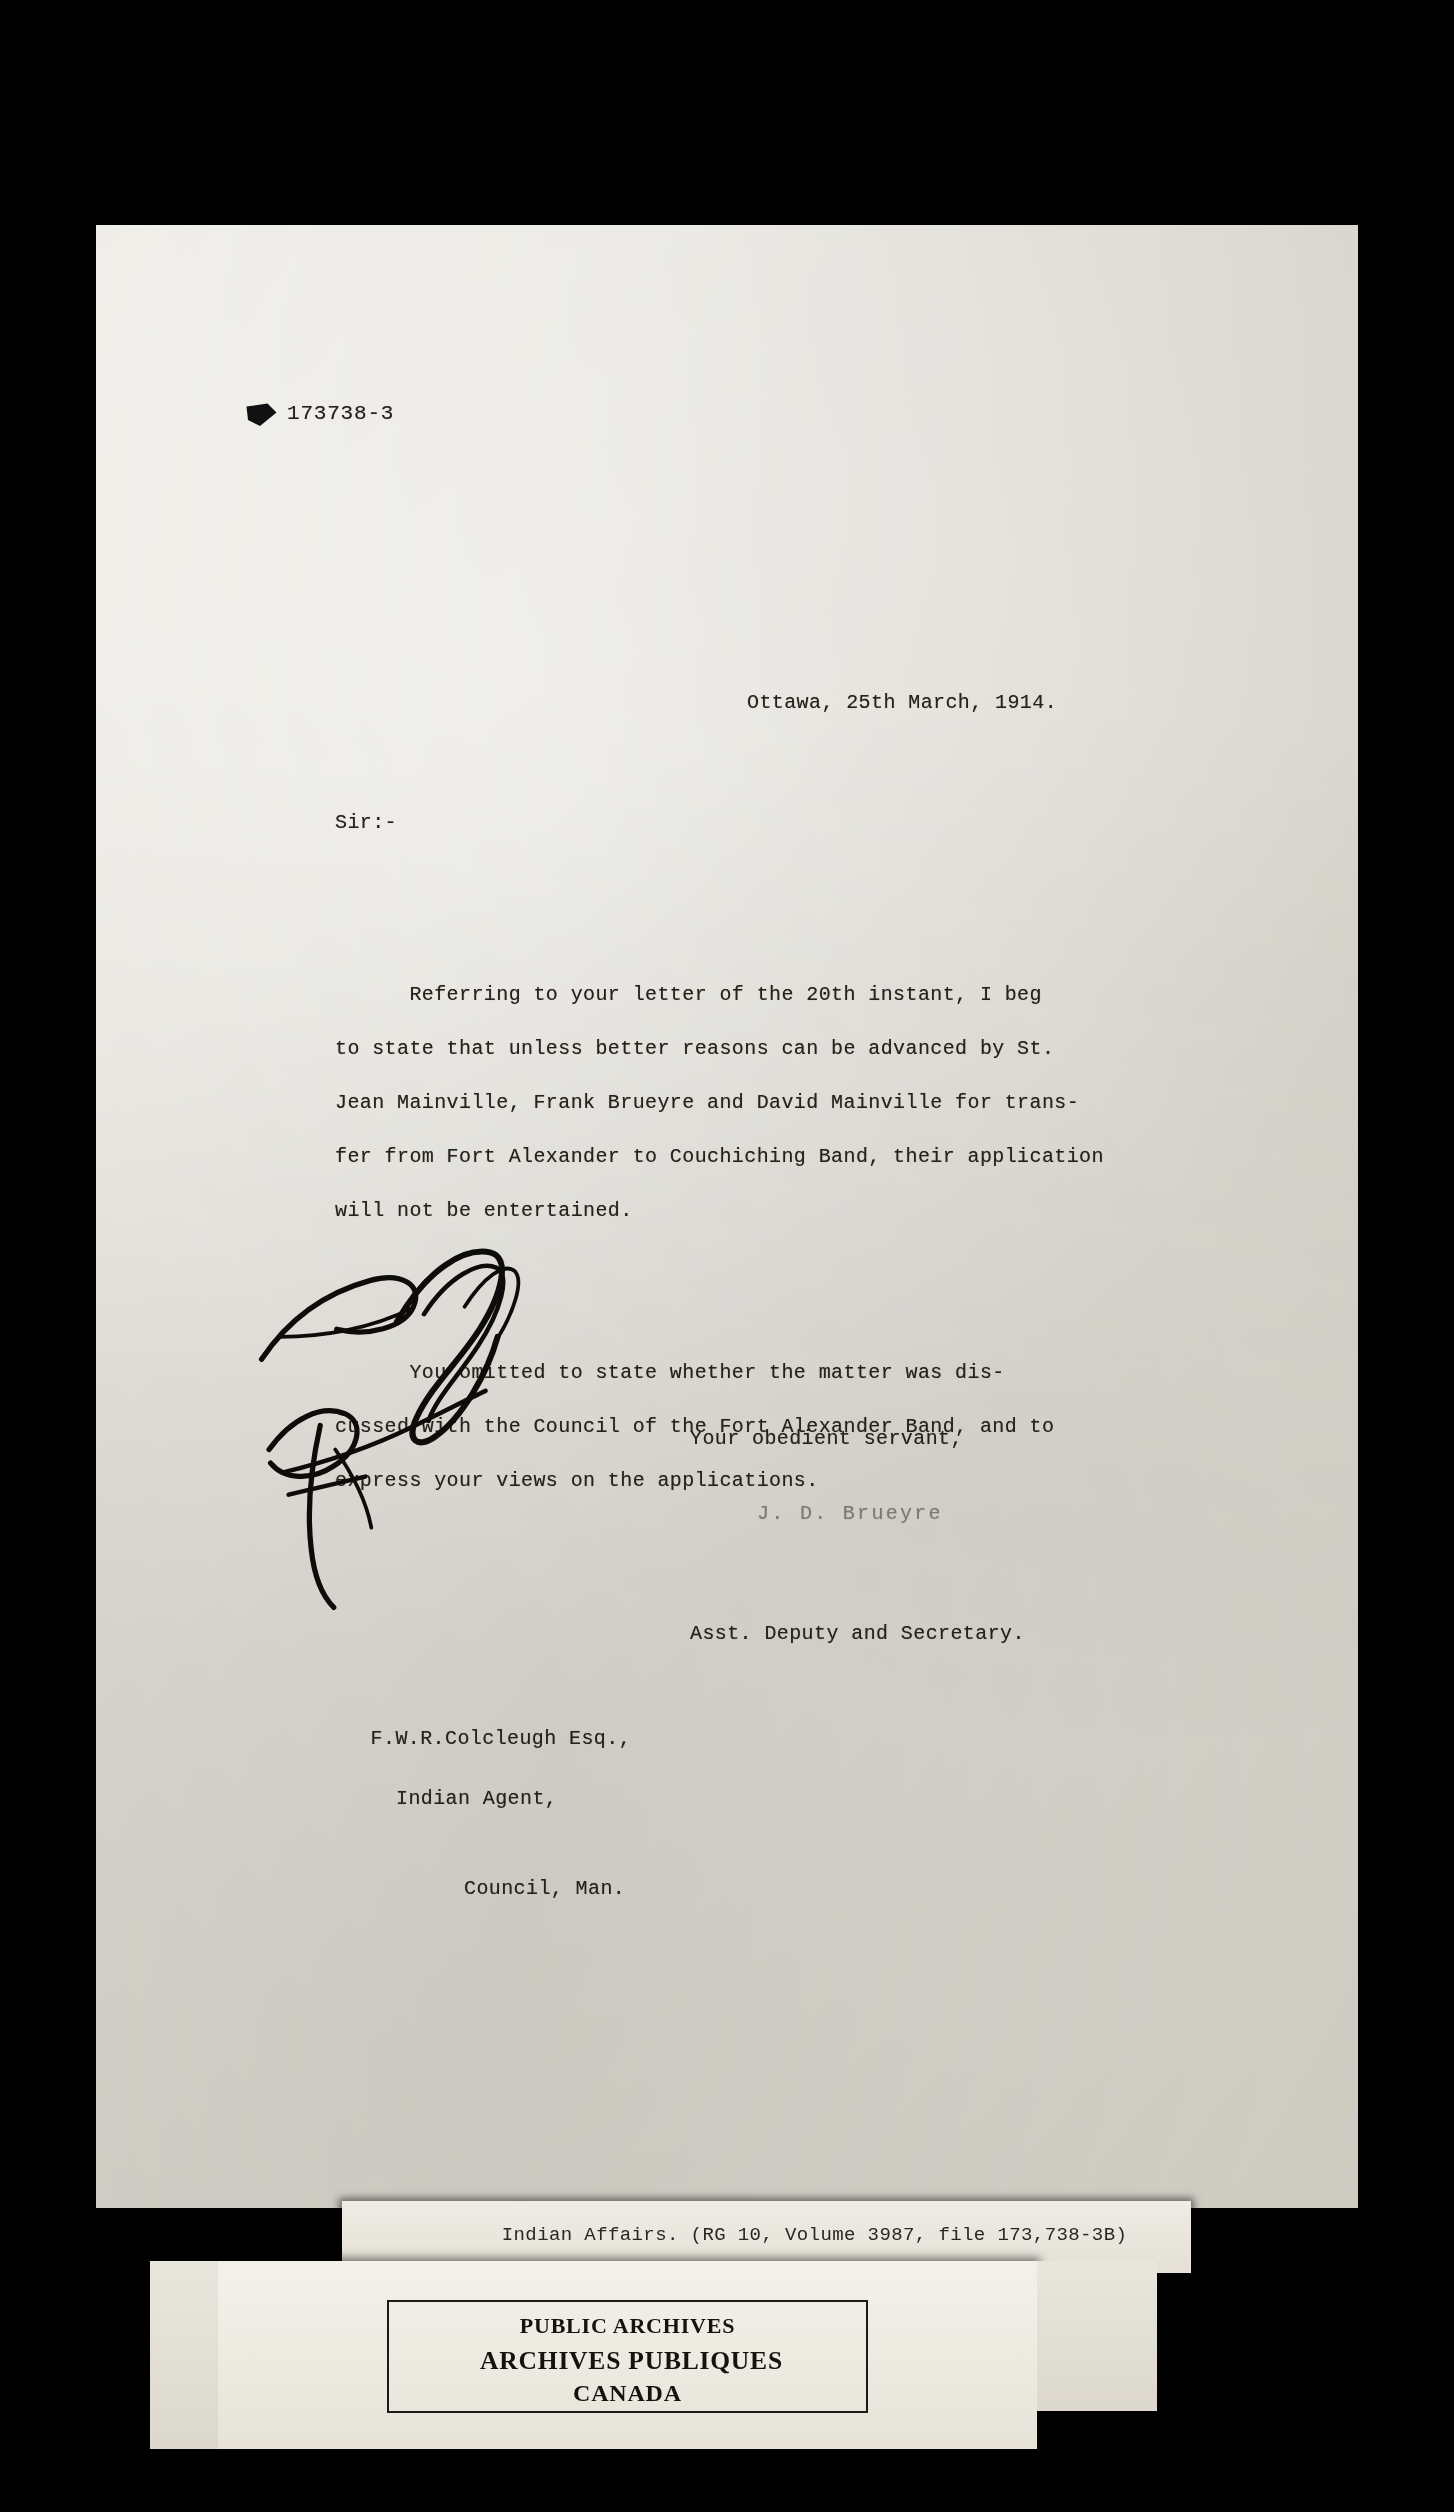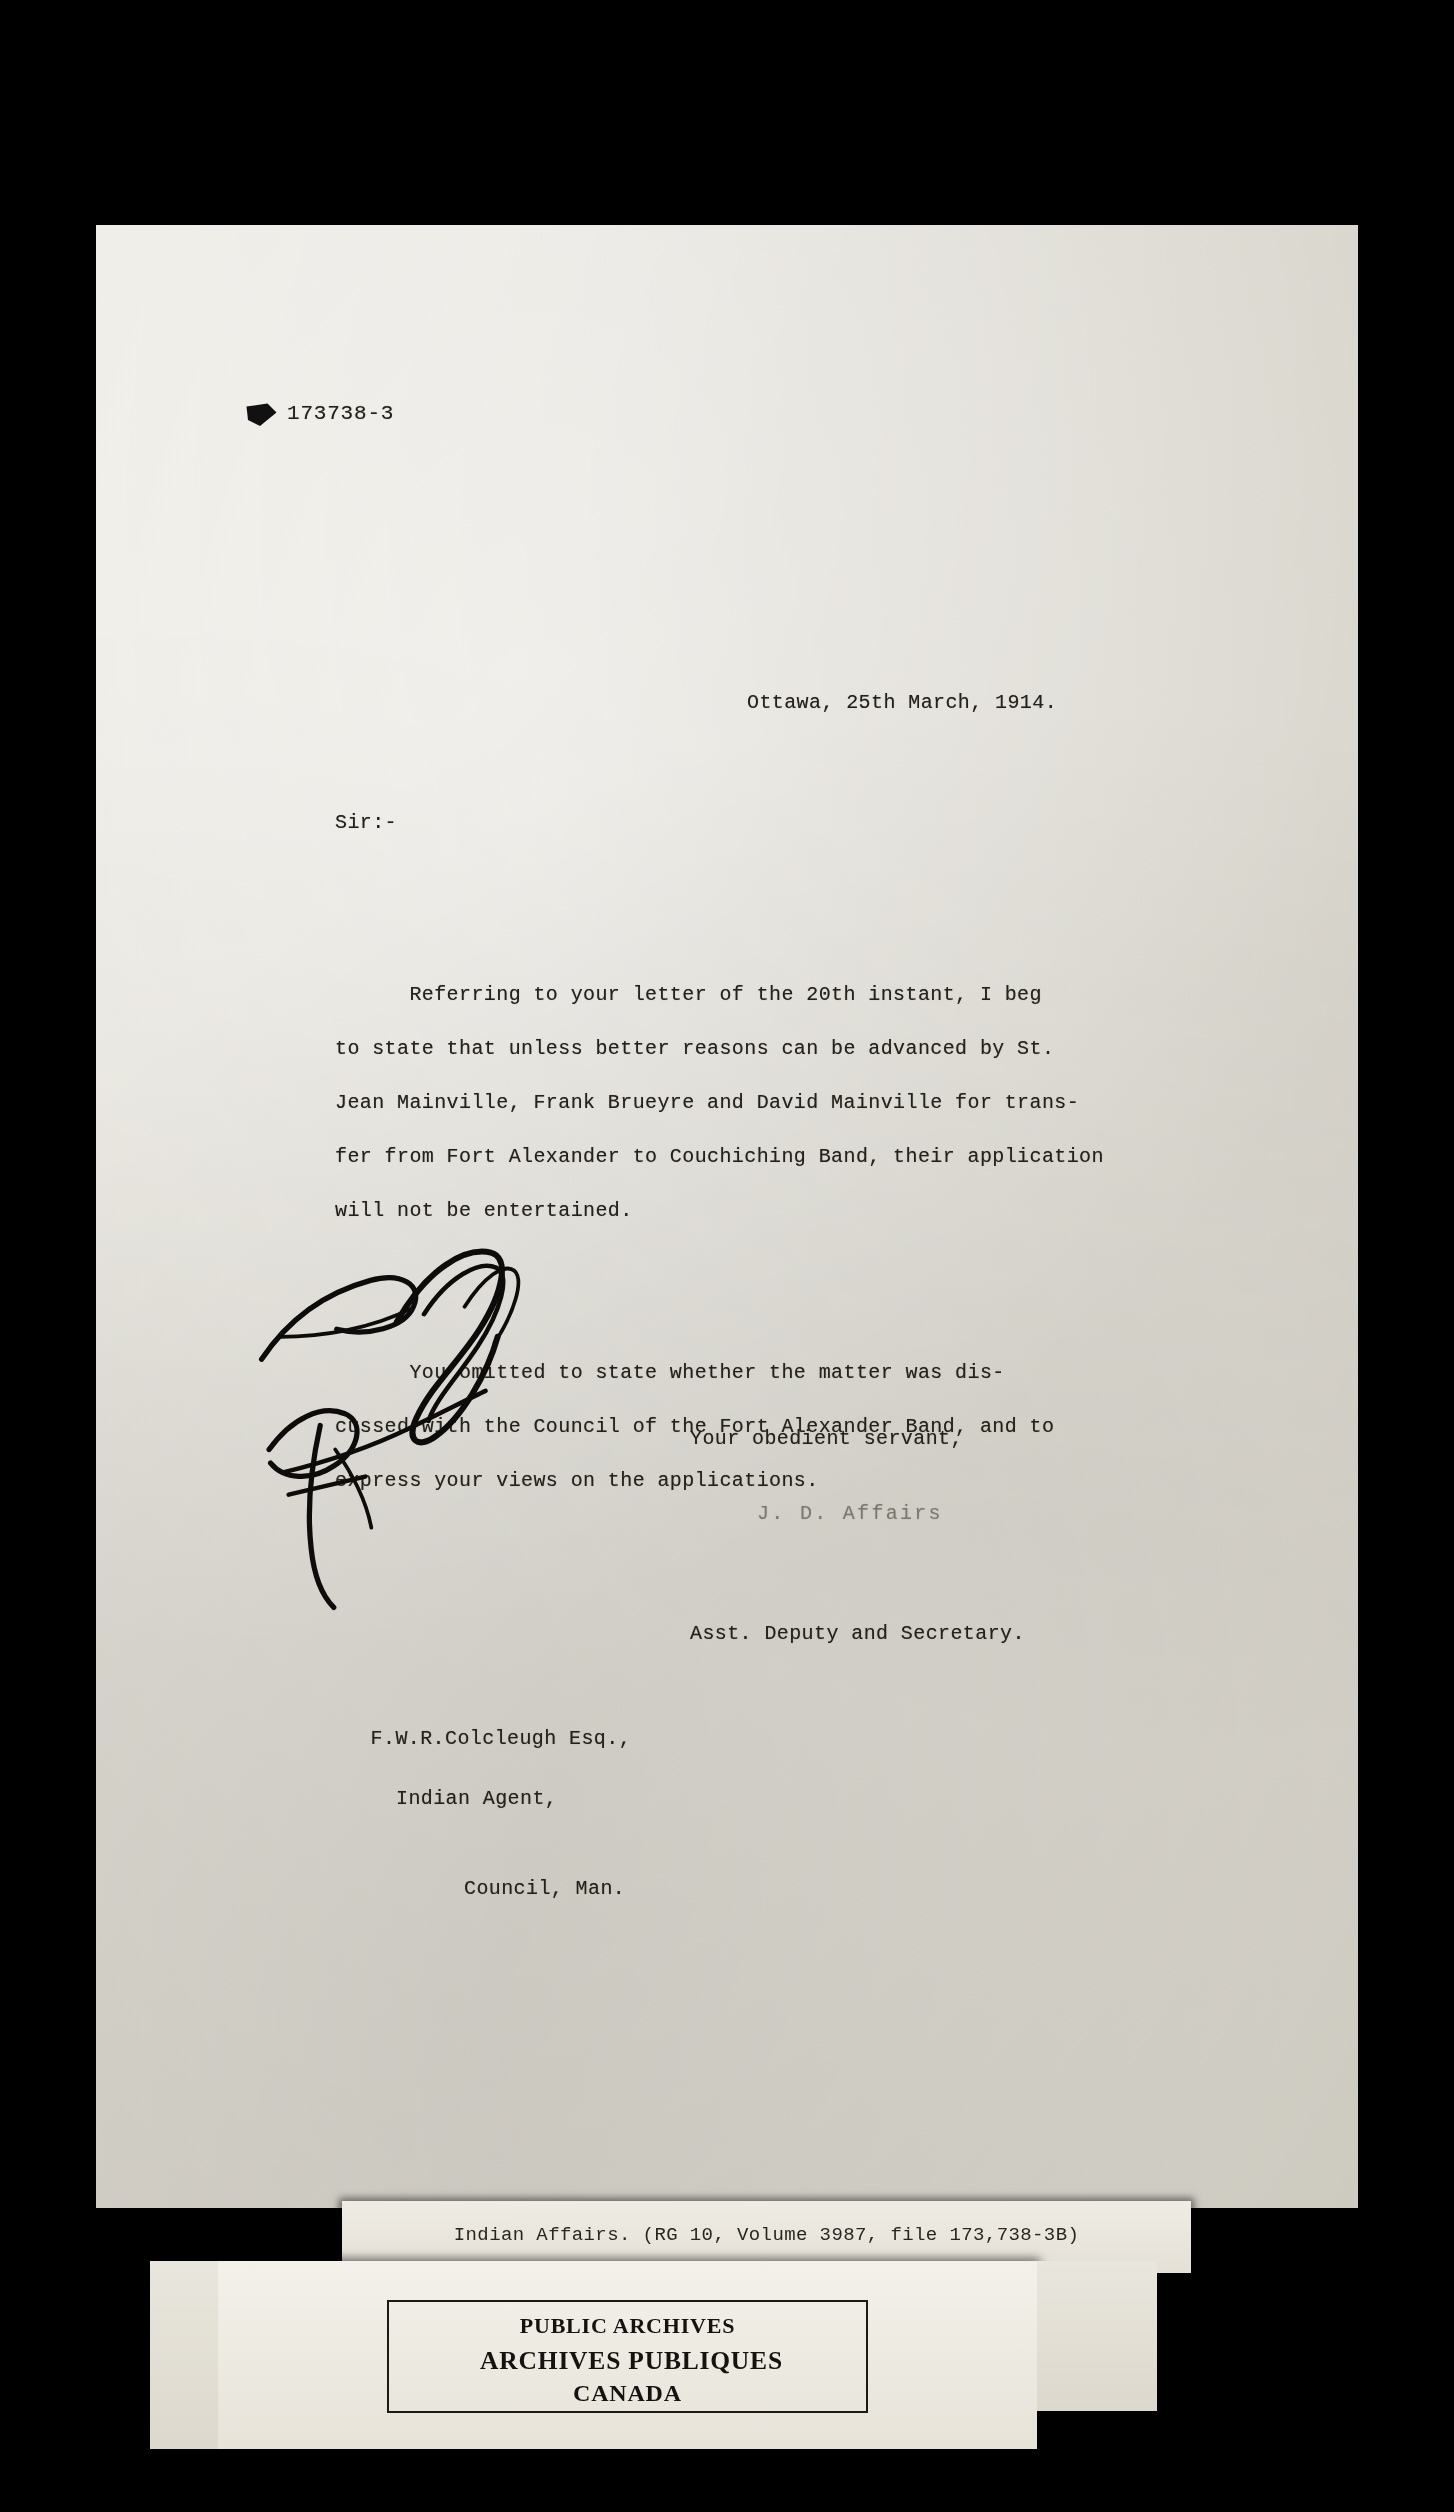--- a/index.html
+++ b/index.html
@@ -136,20 +136,21 @@
   }
   #caption-text {
     position: absolute;
     left: 0; top: 22.5px;
     width: 100%;
     text-align: center;
     font-size: 19px;
     color: #2a2721;
     font-family: "Liberation Mono", monospace;
     letter-spacing: 0.4px;
+    padding-left: 48px;
   }
 
   #stamp-card {
     position: absolute;
     left: 218px;
     top: 2261px;
     width: 819px;
     height: 188px;
     background: linear-gradient(#f3f1ea, #e7e3d9);
     box-shadow: 0 0 9px 3px rgba(0,0,0,0.5);
@@ -215,21 +216,21 @@
              C222 288, 238 300, 262 282 C296 258, 330 200, 344 150" stroke-width="8"></path>
     <path d="M246 120 C278 70, 320 48, 342 58 C362 68, 348 116, 318 162 C292 202, 262 232, 252 262" stroke-width="6"></path>
     <path d="M300 110 C326 70, 352 52, 366 62 C380 74, 366 118, 340 158" stroke-width="5"></path>
     <path d="M40 300 C70 258, 110 240, 140 252 C168 264, 160 300, 126 322 C96 342, 60 340, 42 318" stroke-width="7"></path>
     <path d="M60 330 C110 318, 168 300, 226 272 C272 250, 306 232, 328 222" stroke-width="6"></path>
     <path d="M108 268 C96 322, 90 380, 96 432 C100 470, 112 496, 126 510" stroke-width="7"></path>
     <path d="M66 360 L168 336" stroke-width="6"></path>
     <path d="M128 300 C152 334, 170 372, 176 404" stroke-width="5"></path>
   </svg>
 
-  <div class="typed" id="sig-name">J. D. Affairs</div>
+  <div class="typed" id="sig-name">J. D. Brueyre</div>
 
   <div class="typed" id="closing">Your obedient servant,</div>
 
   <div class="typed" id="sig-title">Asst. Deputy and Secretary.</div>
 
   <div class="typed" id="addressee">
     <span class="l1">F.W.R.Colcleugh Esq.,</span>
     <span class="l2">Indian Agent,</span>
     <span class="l3">Council, Man.</span>
   </div>

